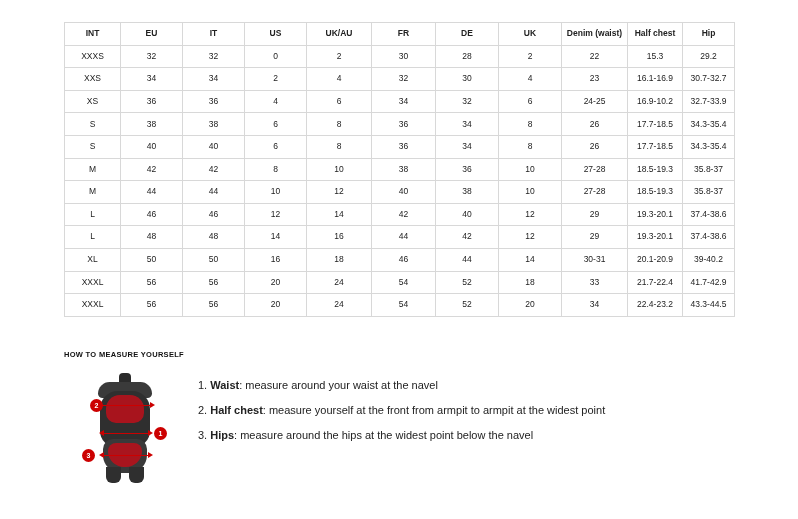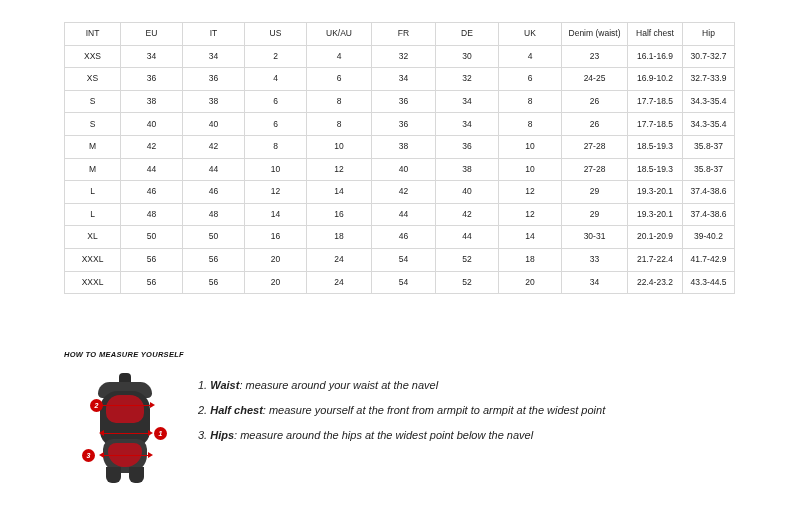--- a/index.html
+++ b/index.html
@@ -38,21 +38,21 @@
     height: 21.6px;
     font-size: 8.5px;
     font-weight: normal;
     text-align: center;
     vertical-align: middle;
     color: #222222;
     padding: 0;
     line-height: 1.1;
   }
   table.size-table th {
-    font-weight: normal;
+    font-weight: bold;
   }
   
   col.c-int    { width: 56px; }
   col.c-eu     { width: 62px; }
   col.c-it     { width: 62px; }
   col.c-us     { width: 62px; }
   col.c-ukau   { width: 65px; }
   col.c-fr     { width: 64px; }
   col.c-de     { width: 63px; }
   col.c-uk     { width: 63px; }
@@ -65,21 +65,20 @@
     padding-left: 6px;
     margin-left: 48px;
   }
 
   
   .measure-section {
     position: absolute;
     left: 64px;
     top: 350px;
     width: 670px;
-    font-style: italic;
   }
   .measure-title {
     font-size: 7.5px;
     font-weight: bold;
     letter-spacing: 0.3px;
     color: #111111;
     margin-bottom: 10px;
   }
   .measure-body {
     display: flex;
@@ -235,20 +234,33 @@
           <th>DE</th>
           <th>UK</th>
           <th class="left-pad">Denim (waist)</th>
           <th class="left-pad">Half chest</th>
           <th class="left-pad">Hip</th>
         </tr>
       </thead>
       <tbody>
 
         <tr>
+          <td>XXXS</td>
+          <td>32</td>
+          <td>32</td>
+          <td>0</td>
+          <td>2</td>
+          <td>30</td>
+          <td>28</td>
+          <td>2</td>
+          <td>22</td>
+          <td class="left-pad">15.3</td>
+          <td class="left-pad">29.2</td>
+        </tr>
+        <tr>
           <td>XXS</td>
           <td>34</td>
           <td>34</td>
           <td>2</td>
           <td>4</td>
           <td>32</td>
           <td>30</td>
           <td>4</td>
           <td>23</td>
           <td class="left-pad">16.1-16.9</td>

